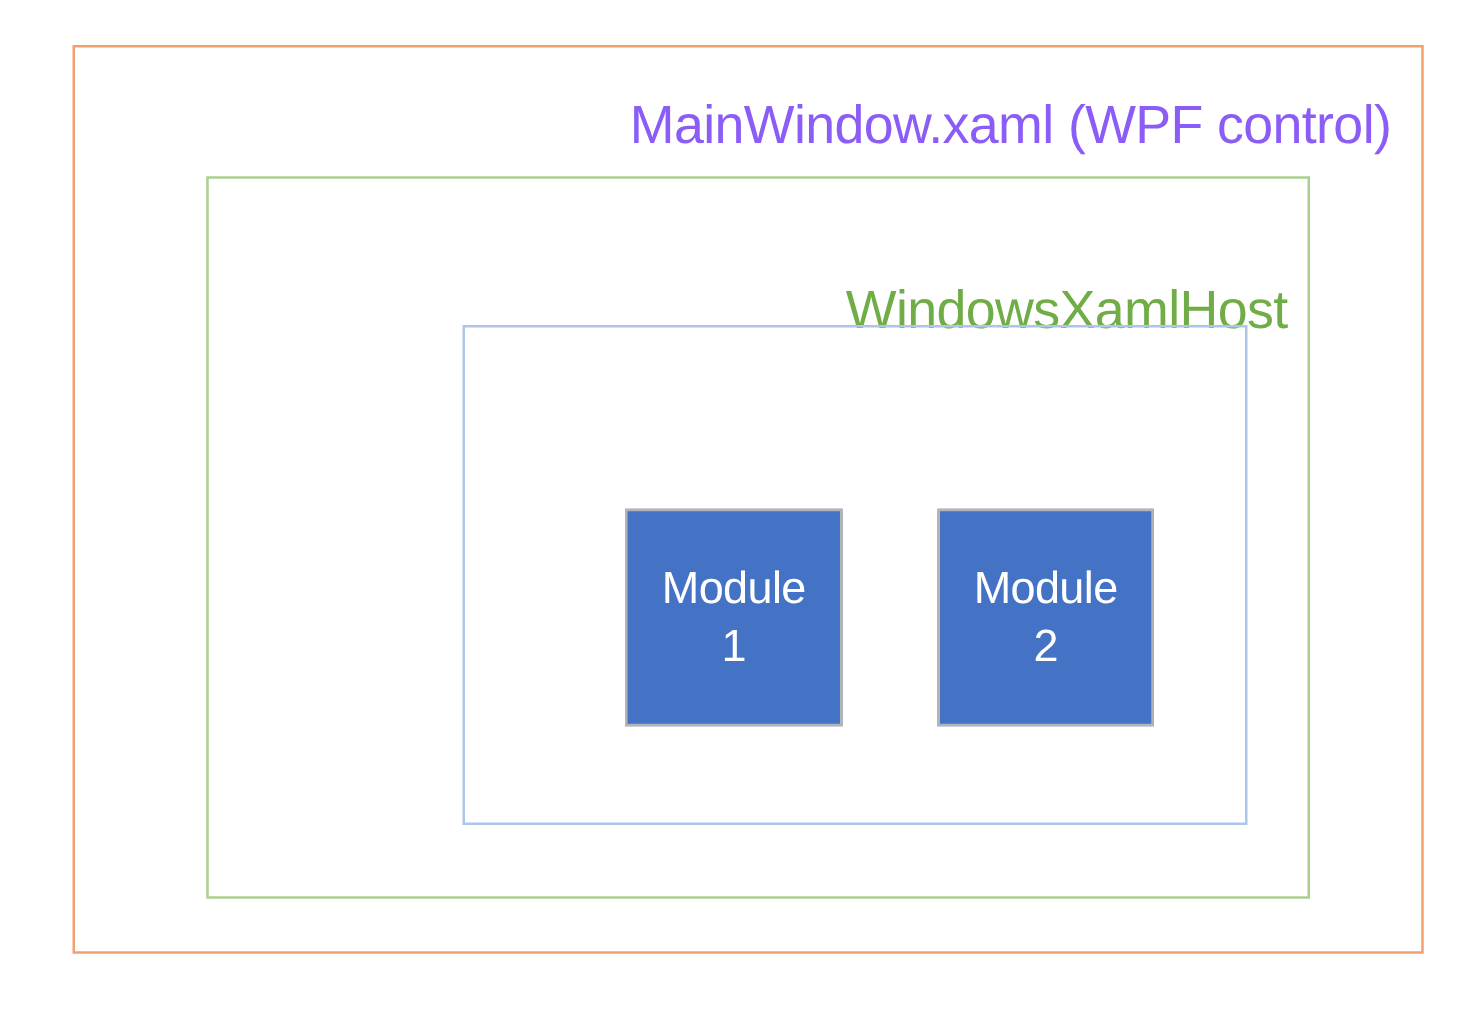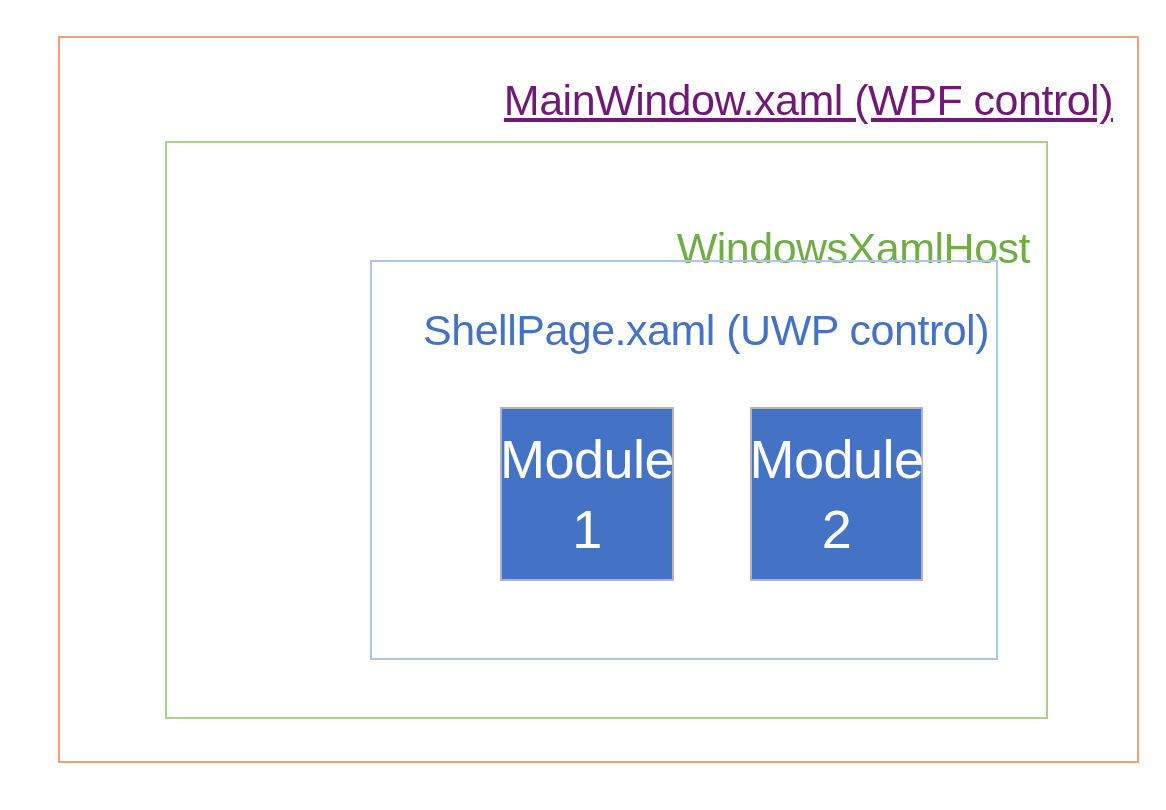--- a/index.html
+++ b/index.html
@@ -49,40 +49,39 @@
   .module {
     position: absolute;
     box-sizing: border-box;
     border: 2px solid;
     display: flex;
     flex-direction: column;
     align-items: center;
     justify-content: center;
     text-align: center;
     color: #ffffff;
-    font-size: 54px;
+    font-size: 36px;
     line-height: 1.3;
     letter-spacing: -0.5px;
   }
   .module-1 { left: 500px; top: 407px; width: 174px; height: 174px; }
   .module-2 { left: 750px; top: 407px; width: 173px; height: 174px; }
 </style>
 </head>
 <body>
 
 <div class="canvas">
 
   <div class="frame frame-main" style="border-color: rgb(242, 161, 110);"></div>
-  <div class="frame-label label-main" style="color: #701a75; text-decoration: underline;">MainWindow.xaml (WPF control)</div>
+  <div class="frame-label label-main" style="color: #8b5cf6;">MainWindow.xaml (WPF control)</div>
 
   <div class="frame frame-host" style="border-color: rgb(169, 209, 142);"></div>
   <div class="frame-label label-host" style="color: rgb(112, 173, 71); margin-top: 48px;">WindowsXamlHost</div>
 
   <div class="frame frame-shell" style="border-color: rgb(172, 197, 232);"></div>
-  <div class="frame-label label-shell" style="color: rgb(68, 114, 196);">ShellPage.xaml (UWP control)</div>
 
   <div class="module module-1" style="background-color: rgb(68, 114, 196); border-color: rgb(180, 180, 180); color: rgb(255, 255, 255);">
     <span>Module</span>
     <span>1</span>
   </div>
 
   <div class="module module-2" style="background-color: rgb(68, 114, 196); border-color: rgb(180, 180, 180); color: rgb(255, 255, 255);">
     <span>Module</span>
     <span>2</span>
   </div>

